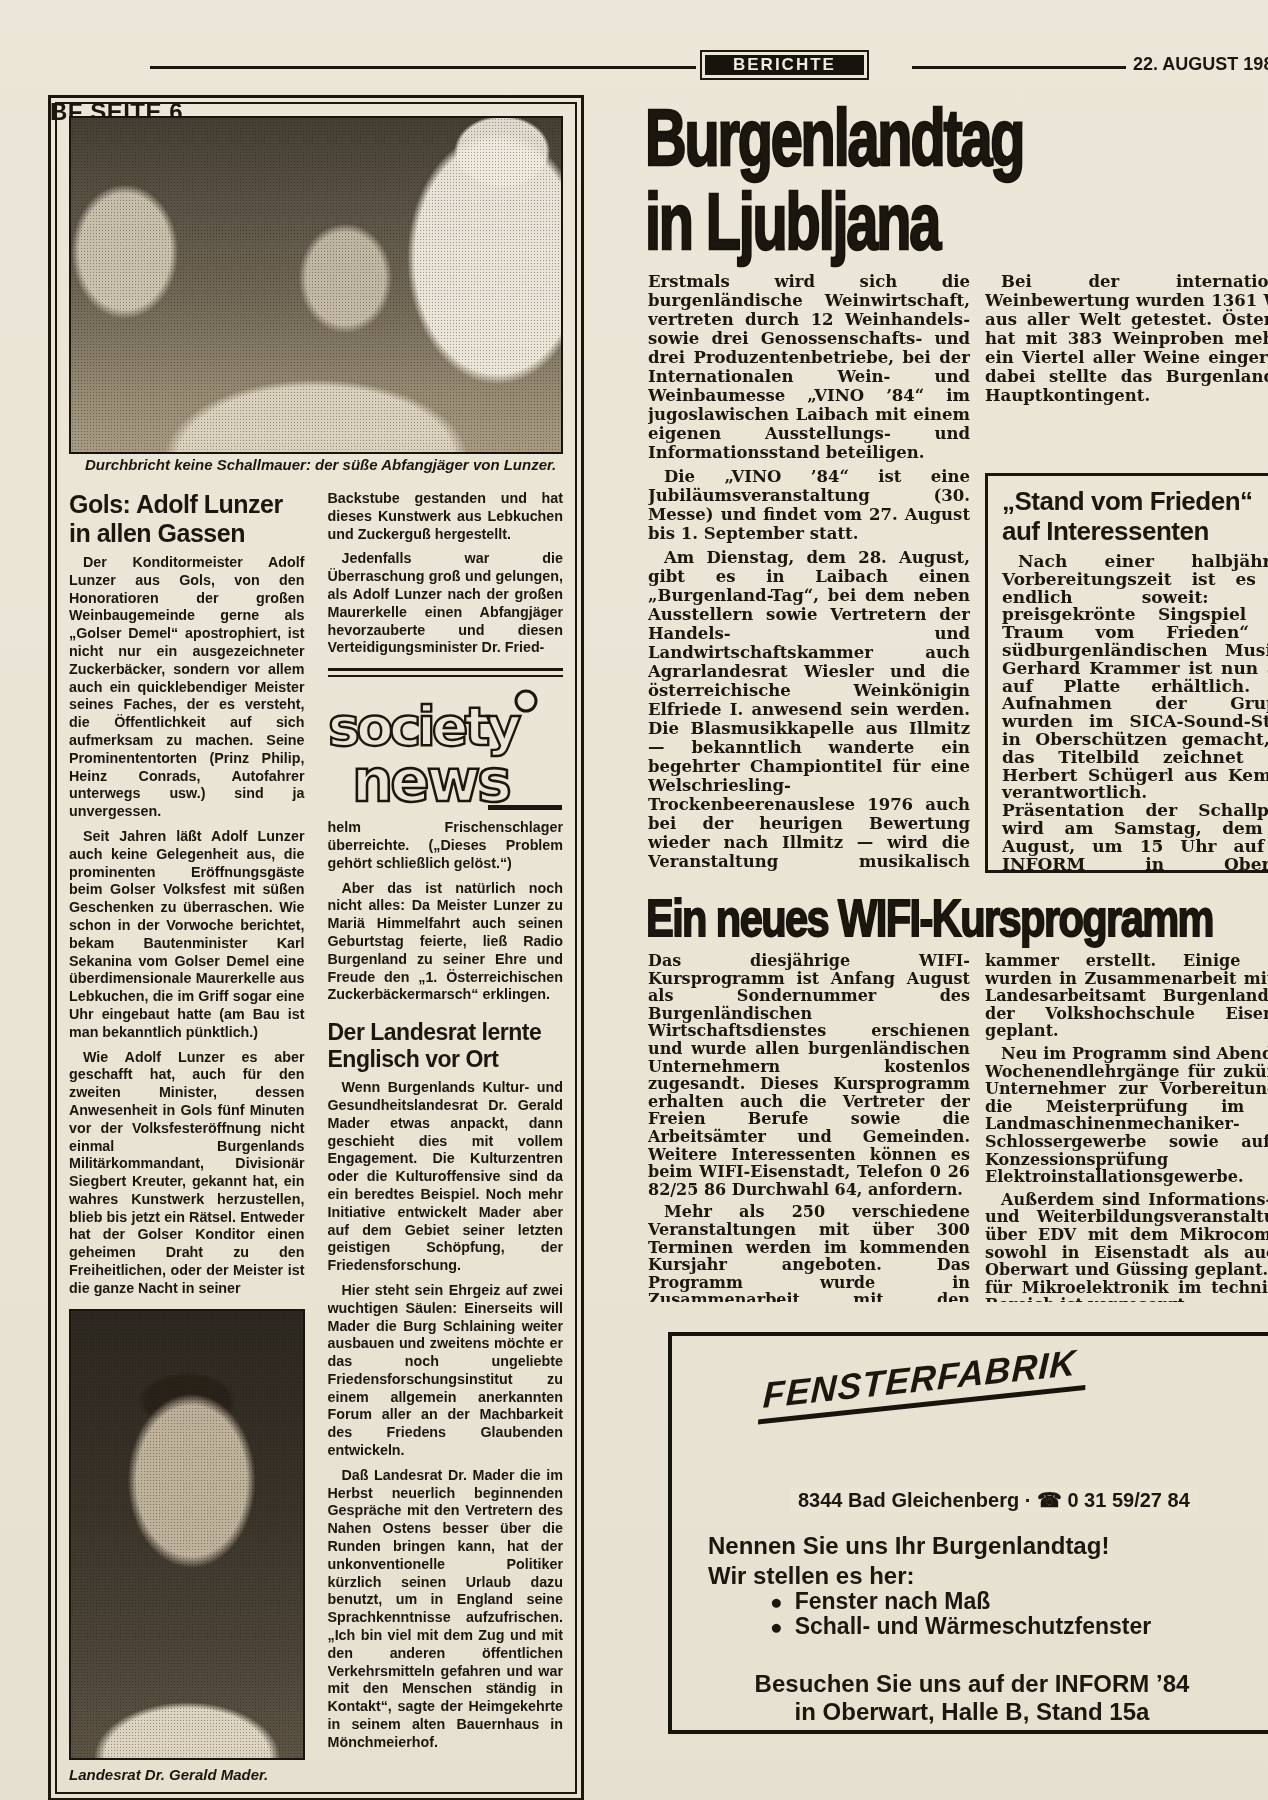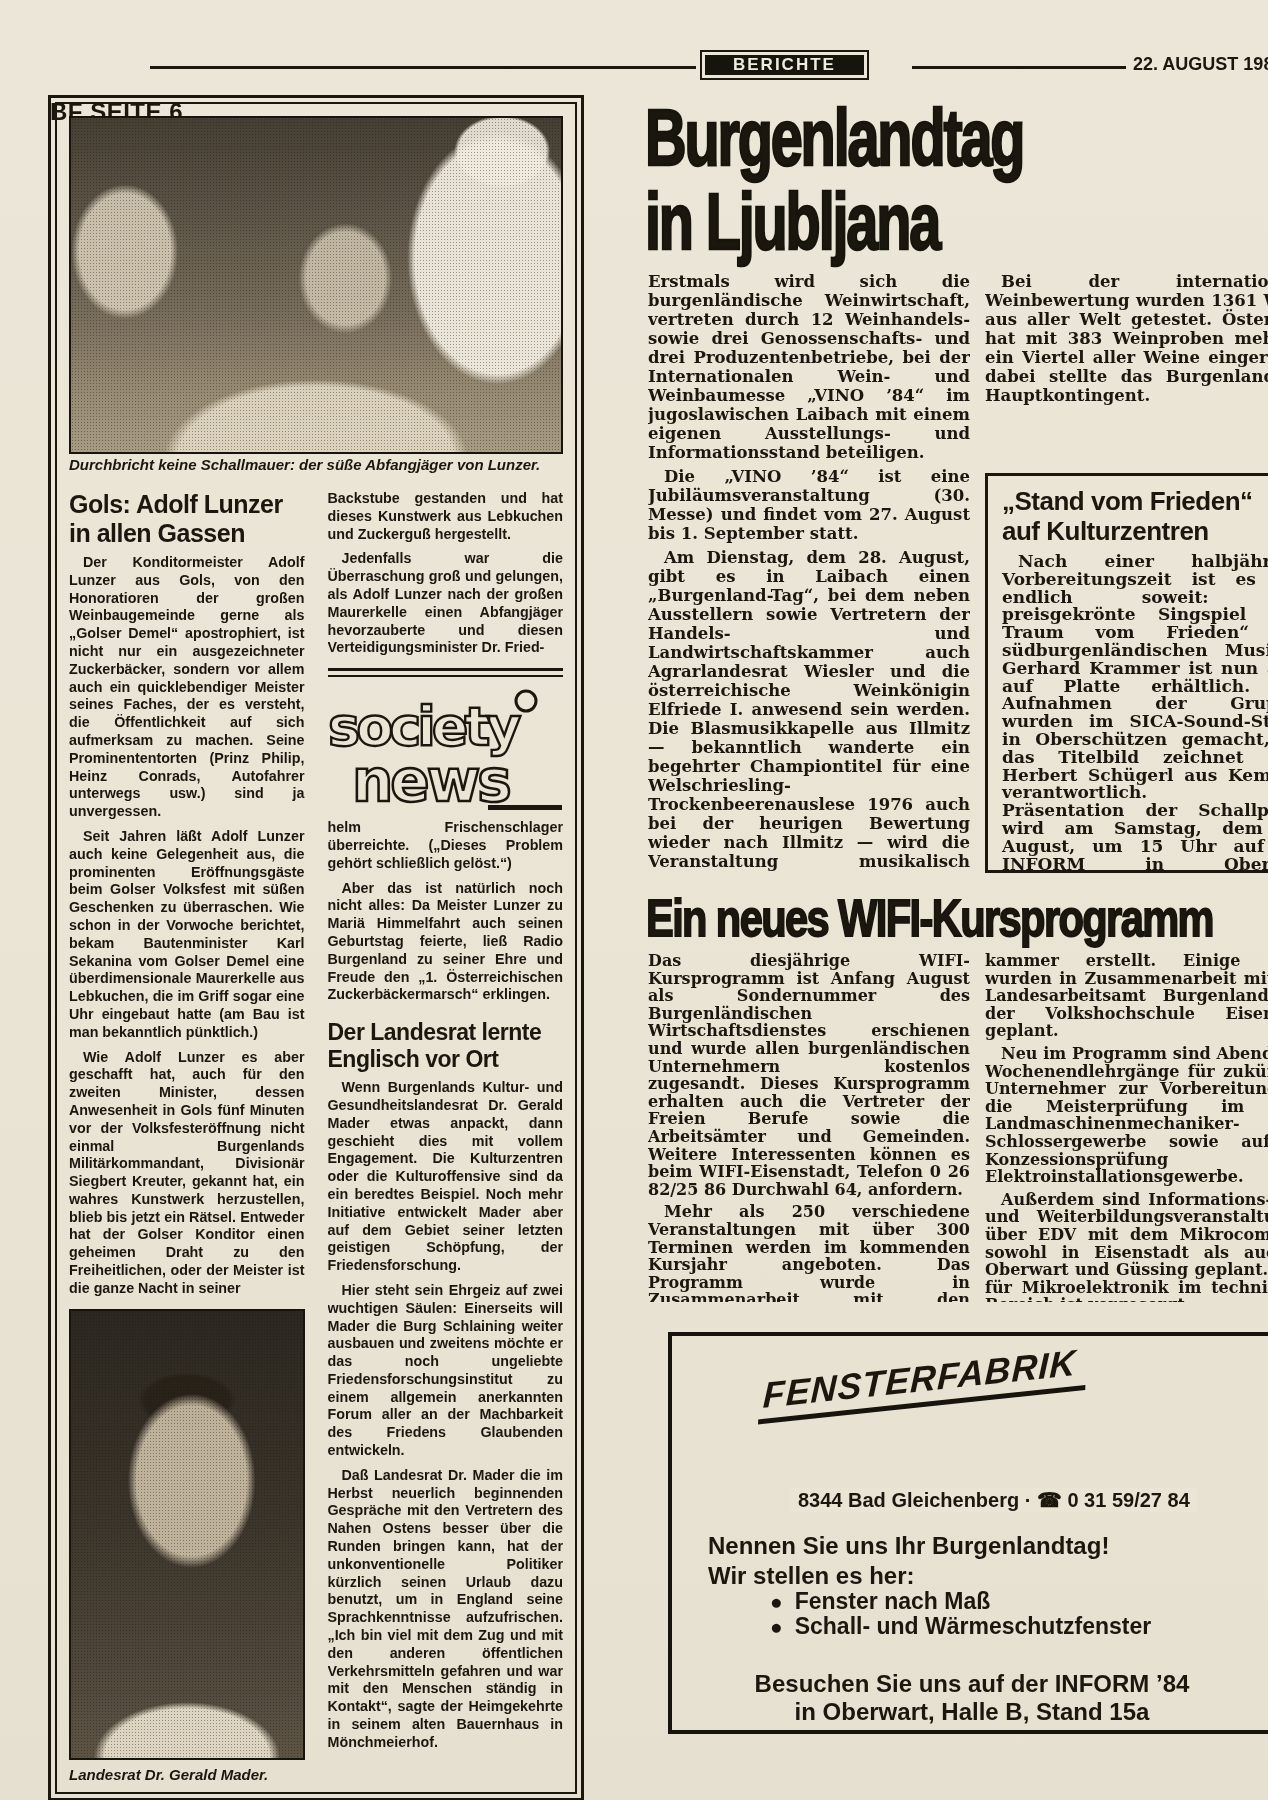--- a/index.html
+++ b/index.html
@@ -27,21 +27,21 @@
      background-size:3px 3px;}
   .photo1{position:absolute;left:12px;top:12px;width:490px;height:334px;
      background:
        radial-gradient(150px 210px at 87% 42%,rgba(240,235,222,.95) 0 55%,transparent 60%),
        radial-gradient(80px 60px at 88% 10%,rgba(240,235,222,.9) 0 55%,transparent 60%),
        radial-gradient(95px 120px at 11% 40%,rgba(219,209,188,.85) 0 48%,transparent 56%),
        radial-gradient(85px 100px at 56% 48%,rgba(214,204,183,.8) 0 46%,transparent 55%),
        radial-gradient(230px 120px at 50% 102%,rgba(225,216,196,.9) 0 60%,transparent 66%),
        linear-gradient(180deg,#453f33 0%,#5d5547 30%,#766c5a 58%,#968a73 82%,#a79b83 100%);}
   .caption{font-style:italic;font-weight:bold;font-size:15px;line-height:18px;}
-  .cap1{position:absolute;left:12px;top:352px;width:494px;}
+  .cap1{position:absolute;left:28px;top:352px;width:494px;}
   .cols{position:absolute;left:12px;right:12px;top:386px;bottom:8px;display:flex;gap:23px;overflow:hidden;}
   .col{width:237px;display:flex;flex-direction:column;overflow:hidden;}
   .col p{margin:0 0 7px 0;font-size:14.3px;line-height:17.8px;font-weight:bold;
          text-align:justify;}
   .col p.ind{text-indent:14px;}
   .h-sub{margin:0 0 6px 0;font-size:25px;line-height:29px;font-weight:bold;letter-spacing:-.5px;}
   .h-sub2{margin:8px 0 6px 0;font-size:23px;line-height:27px;font-weight:bold;letter-spacing:-.5px;}
   .photo2{flex:1 1 auto;min-height:320px;margin:4px 0 6px 0;
      background:
        radial-gradient(110px 150px at 52% 38%,rgba(205,192,168,.9) 0 50%,transparent 58%),
@@ -163,21 +163,21 @@
     <p class="ind">Am Dienstag, dem 28. August, gibt es in Laibach einen „Burgenland-Tag“, bei dem neben Ausstellern sowie Vertretern der Handels- und Landwirtschaftskammer auch Agrarlandesrat Wiesler und die österreichische Weinkönigin Elfriede I. anwesend sein werden. Die Blasmusikkapelle aus Illmitz — bekanntlich wanderte ein begehrter Championtitel für eine Welschriesling-Trockenbeerenauslese 1976 auch bei der heurigen Bewertung wieder nach Illmitz — wird die Veranstaltung musikalisch umrahmen. Am Nachmittag werden die Medaillen übergeben.</p>
   </div>
 
   <div class="abs serifcol bl-col2">
     <p class="ind">Bei der internationalen Weinbewertung wurden 1361 Weine aus aller Welt getestet. Österreich hat mit 383 Weinproben mehr als ein Viertel aller Weine eingereicht, dabei stellte das Burgenland das Hauptkontingent.</p>
   </div>
 
   <div class="abs traum-box">
     <div class="traum-title">
       <span>„Stand vom Frieden“</span><br>
-      <span>auf Kulturzentren</span>
+      <span>auf Interessenten</span>
     </div>
     <p>Nach einer halbjährigen Vorbereitungszeit ist es nun endlich soweit: Das preisgekrönte Singspiel „Der Traum vom Frieden“ des südburgenländischen Musikers Gerhard Krammer ist nun auch auf Platte erhältlich. Die Aufnahmen der Gruppen wurden im SICA-Sound-Studio in Oberschützen gemacht, für das Titelbild zeichnet Prof. Herbert Schügerl aus Kemeten verantwortlich. Die Präsentation der Schallplatte wird am Samstag, dem 25. August, um 15 Uhr auf der INFORM in Oberwart stattfinden.</p>
   </div>
 
   <div class="abs wifi-headline">Ein neues WIFI-Kursprogramm</div>
   <div class="abs serifcol wifi-col1">
     <p>Das diesjährige WIFI-Kursprogramm ist Anfang August als Sondernummer des Burgenländischen Wirtschaftsdienstes erschienen und wurde allen burgenländischen Unternehmern kostenlos zugesandt. Dieses Kursprogramm erhalten auch die Vertreter der Freien Berufe sowie die Arbeitsämter und Gemeinden. Weitere Interessenten können es beim WIFI-Eisenstadt, Telefon 0 26 82/25 86 Durchwahl 64, anfordern.</p>
     <p class="ind">Mehr als 250 verschiedene Veranstaltungen mit über 300 Terminen werden im kommenden Kursjahr angeboten. Das Programm wurde in Zusammenarbeit mit den Fachorganisationen, Abteilungen und Bezirksstellen der Handels-</p>
   </div>
   <div class="abs serifcol wifi-col2">

